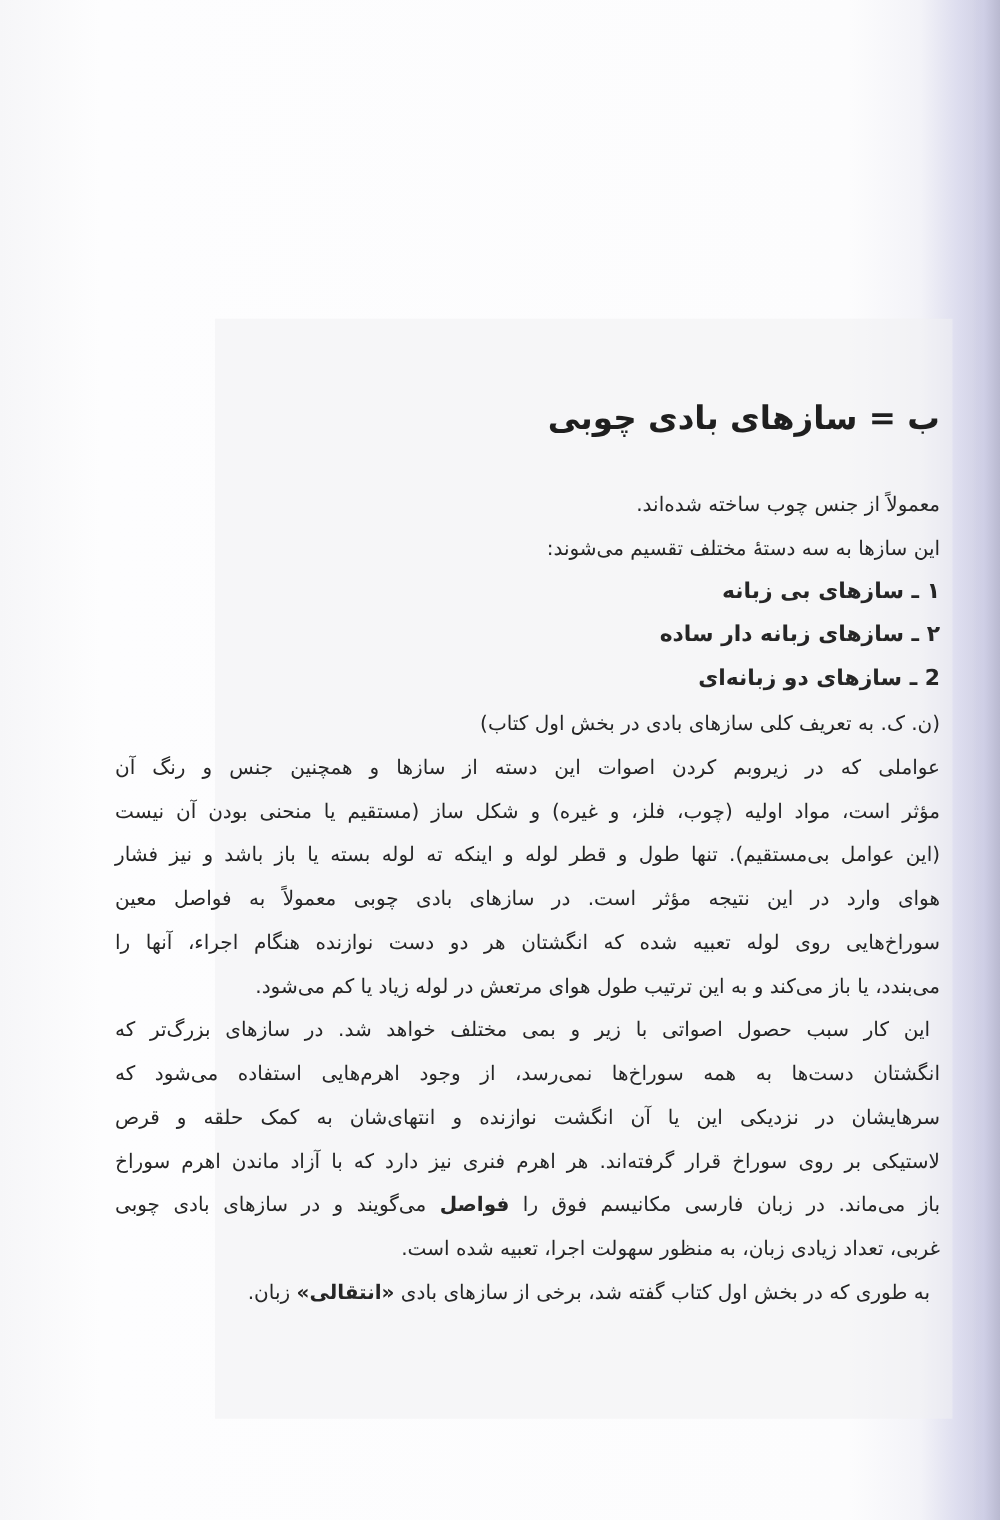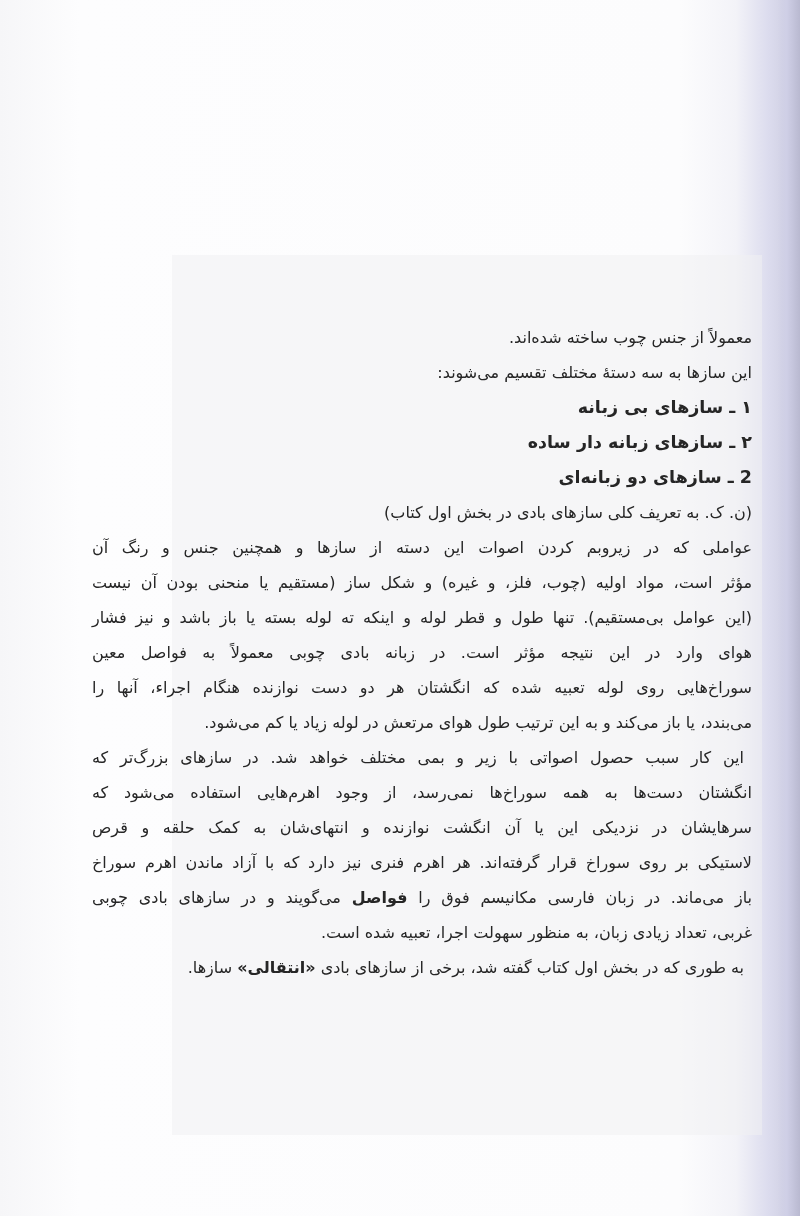--- a/index.html
+++ b/index.html
@@ -35,39 +35,40 @@
   .bold { font-weight: bold; }
   .indent { padding-right: 8px; }
 </style>
 </head>
 <body>
 
 <div class="page">
   <div class="scanpatch"></div>
 
   <div class="content">
+    <h1 class="title">ب = سازهای بادی چوبی</h1>
 
     <p class="line intro">معمولاً از جنس چوب ساخته شده‌اند.</p>
     <p class="line intro">این سازها به سه دستهٔ مختلف تقسیم می‌شوند:</p>
 
     <p class="line list-item">۱ ـ سازهای بی زبانه</p>
     <p class="line list-item">۲ ـ سازهای زبانه دار ساده</p>
     <p class="line list-item">2 ـ سازهای دو زبانه‌ای</p>
 
     <p class="line">(ن. ک. به تعریف کلی سازهای بادی در بخش اول کتاب)</p>
 
     <p class="line just">عواملی که در زیروبم کردن اصوات این دسته از سازها و همچنین جنس و رنگ آن</p>
     <p class="line just">مؤثر است، مواد اولیه (چوب، فلز، و غیره) و شکل ساز (مستقیم یا منحنی بودن آن نیست</p>
     <p class="line just">(این عوامل بی‌مستقیم). تنها طول و قطر لوله و اینکه ته لوله بسته یا باز باشد و نیز فشار</p>
-    <p class="line just">هوای وارد در این نتیجه مؤثر است. در زبانه بادی چوبی معمولاً به فواصل معین</p>
+    <p class="line just">هوای وارد در این نتیجه مؤثر است. در سازهای بادی چوبی معمولاً به فواصل معین</p>
     <p class="line just">سوراخ‌هایی روی لوله تعبیه شده که انگشتان هر دو دست نوازنده هنگام اجراء، آنها را</p>
     <p class="line">می‌بندد، یا باز می‌کند و به این ترتیب طول هوای مرتعش در لوله زیاد یا کم می‌شود.</p>
 
     <p class="line just indent">این کار سبب حصول اصواتی با زیر و بمی مختلف خواهد شد. در سازهای بزرگ‌تر که</p>
     <p class="line just">انگشتان دست‌ها به همه سوراخ‌ها نمی‌رسد، از وجود اهرم‌هایی استفاده می‌شود که</p>
     <p class="line just">سرهایشان در نزدیکی این یا آن انگشت نوازنده و انتهای‌شان به کمک حلقه و قرص</p>
     <p class="line just">لاستیکی بر روی سوراخ قرار گرفته‌اند. هر اهرم فنری نیز دارد که با آزاد ماندن اهرم سوراخ</p>
     <p class="line just"><span>باز می‌ماند. در زبان فارسی مکانیسم فوق را </span><span class="bold">فواصل</span><span> می‌گویند و در سازهای بادی چوبی</span></p>
     <p class="line">غربی، تعداد زیادی زبان، به منظور سهولت اجرا، تعبیه شده است.</p>
 
-    <p class="line indent"><span>به طوری که در بخش اول کتاب گفته شد، برخی از سازهای بادی </span><span class="bold">«انتقالی»</span><span> سازها.</span></p>
+    <p class="line indent"><span>به طوری که در بخش اول کتاب گفته شد، برخی از سازهای بادی </span><span class="bold">«انتقالی»</span><span> زبان.</span></p>
   </div>
 </div>
 
 </body></html>

